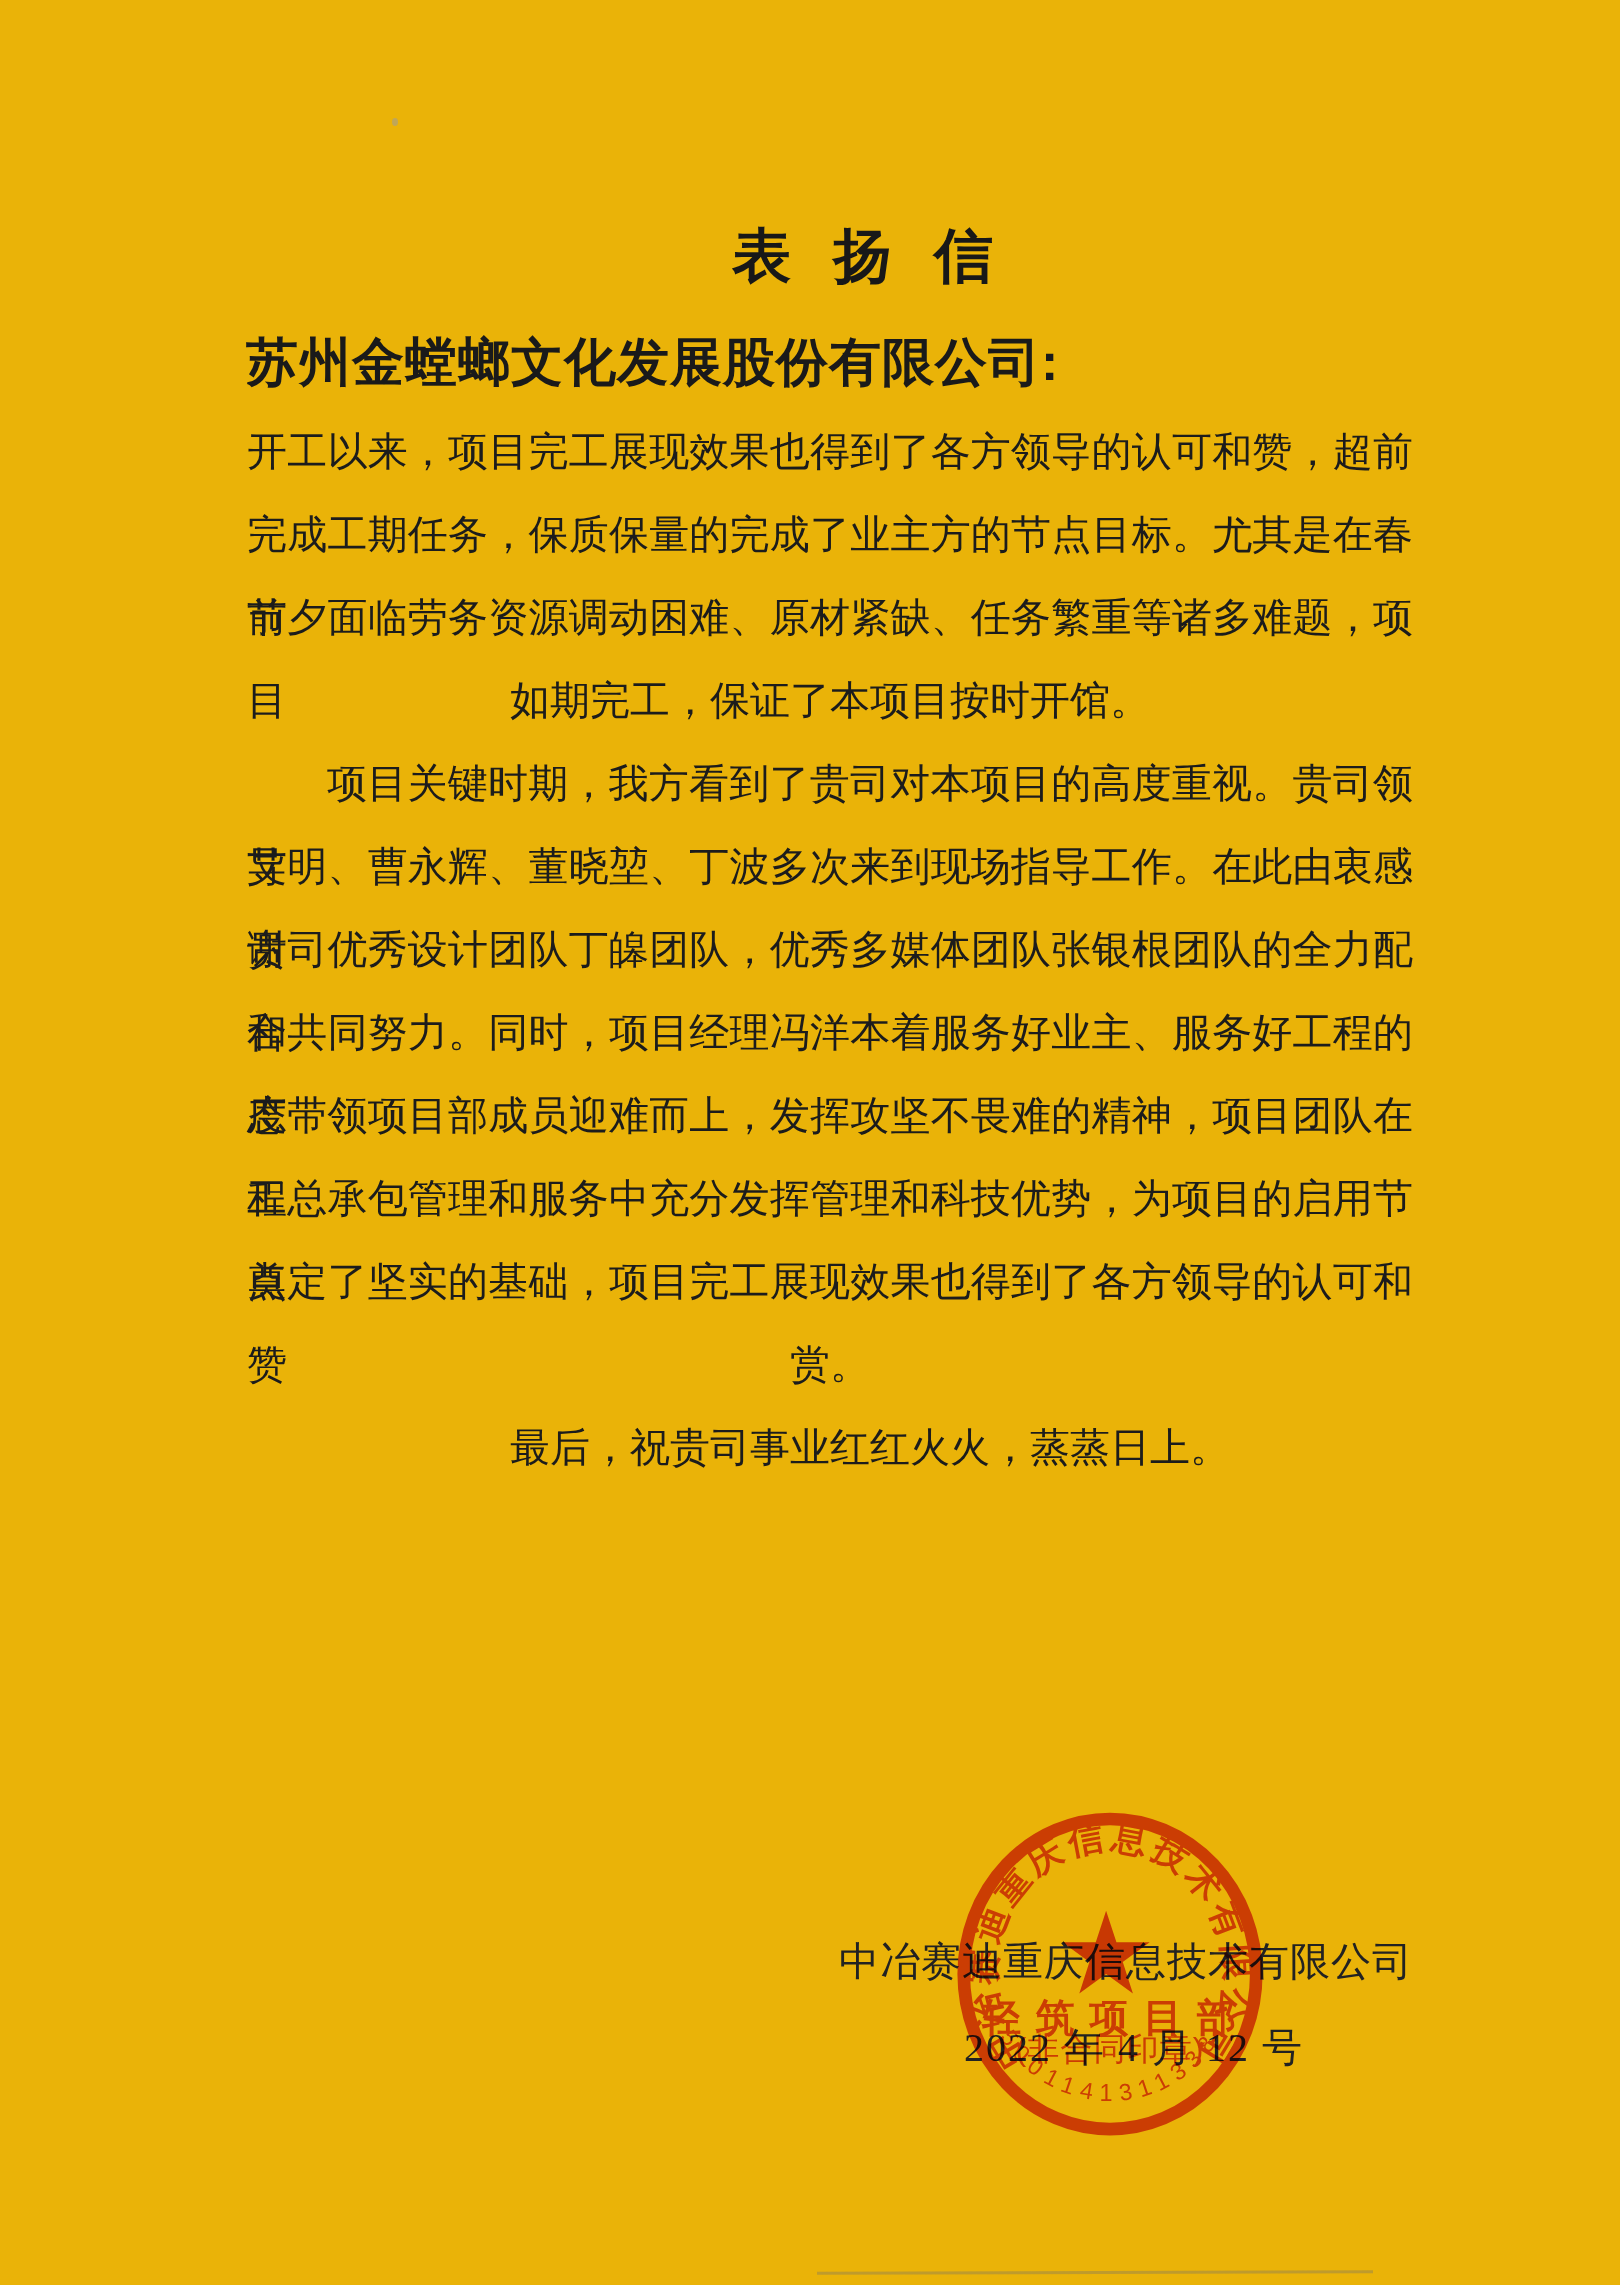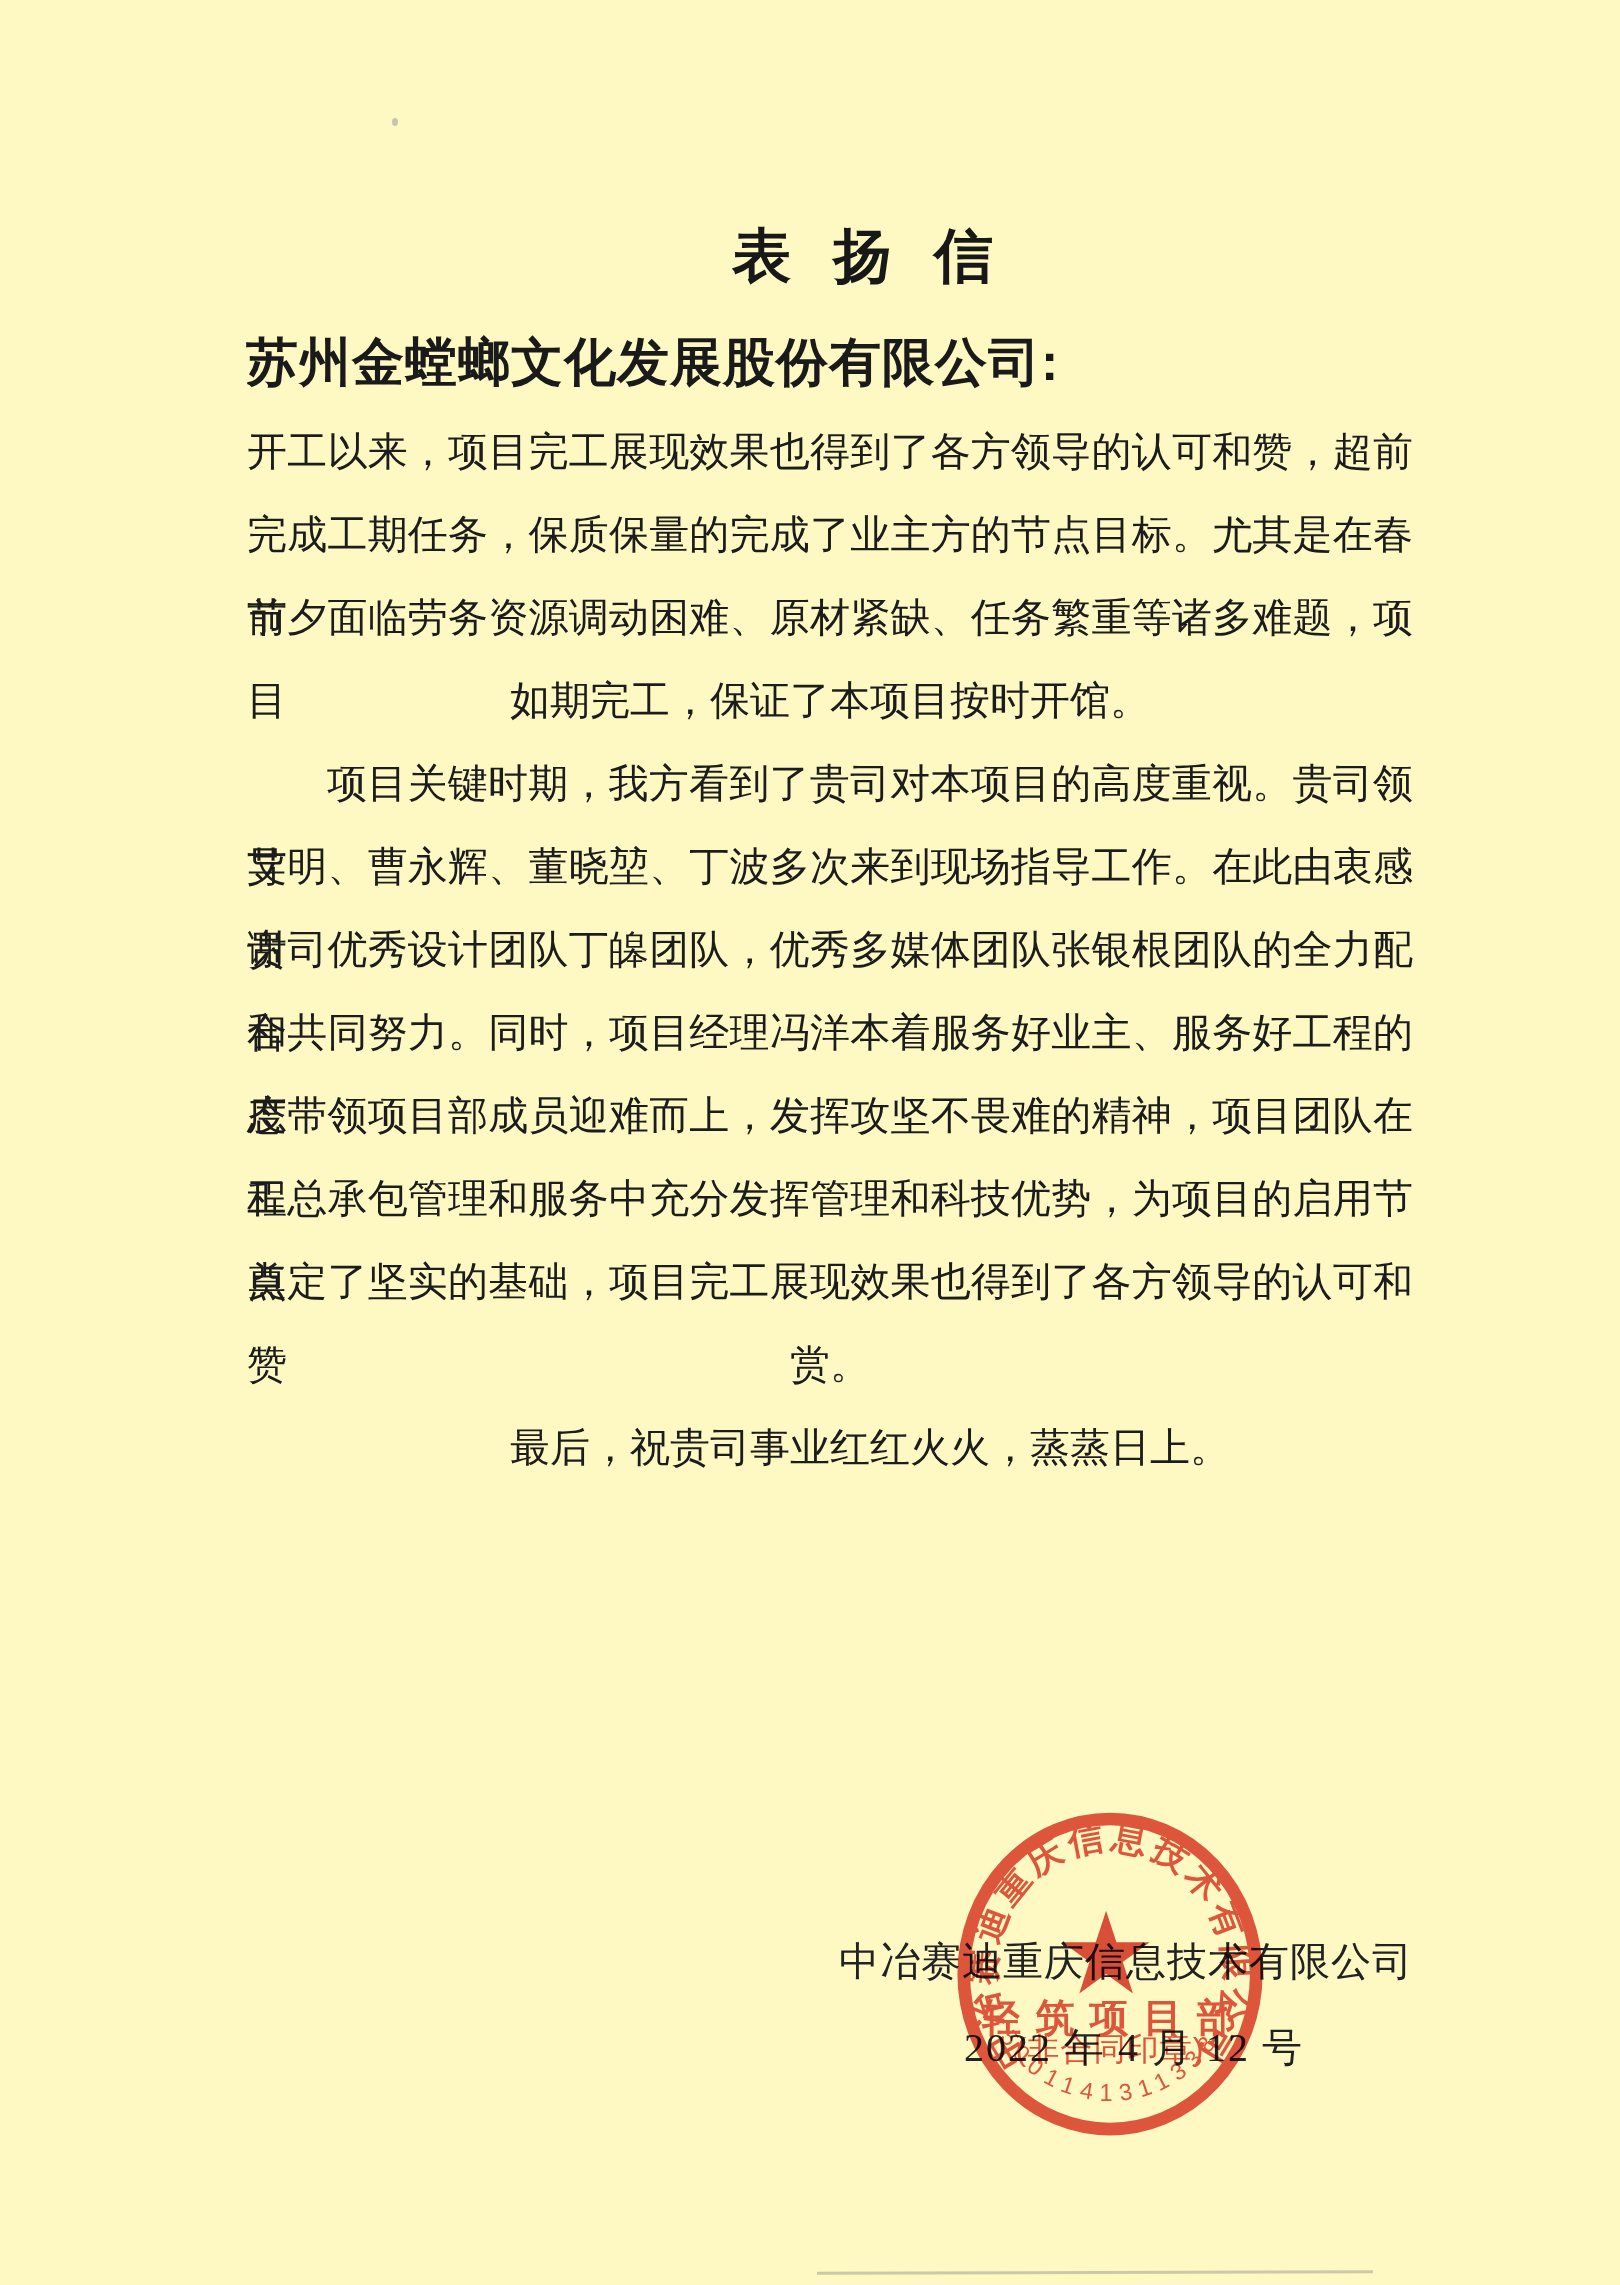--- a/index.html
+++ b/index.html
@@ -1,20 +1,20 @@
 <!DOCTYPE html>
 <html><head>
 <meta charset="utf-8">
 <style>
   html,body{margin:0;padding:0;background:#e8e8e8;}
   .page{
     position:relative;
     width:1621px;height:2286px;
     margin:0 auto;
-    background:#fef9c3;
+    background:#eab308;
     overflow:hidden;
     color:#1f1f1f;
     font-family:"Liberation Serif","DejaVu Serif",serif;
   }
   .title{
     position:absolute;
     left:286px;top:217px;width:1166px;
     text-align:center;
     font-family:"Liberation Sans","DejaVu Sans",sans-serif;
     font-weight:bold;

